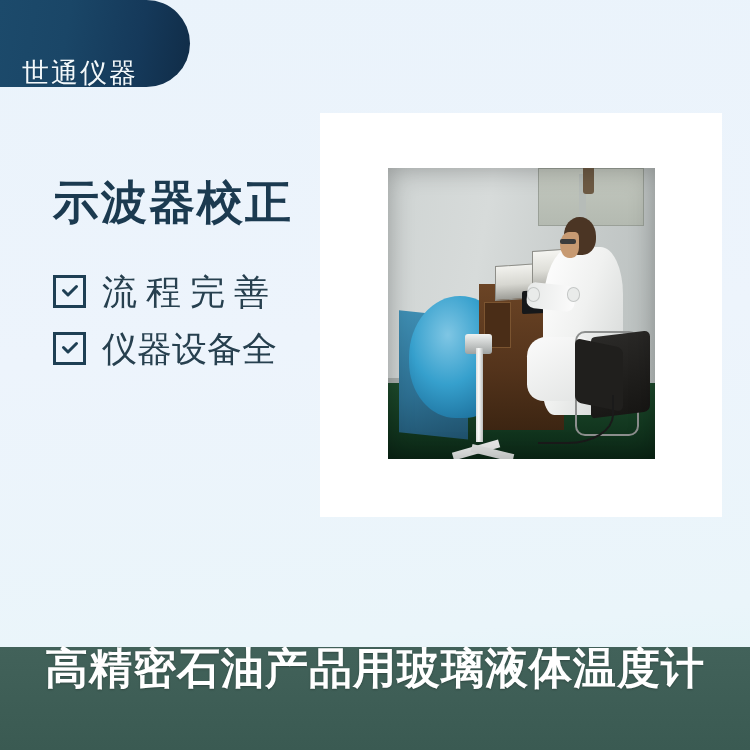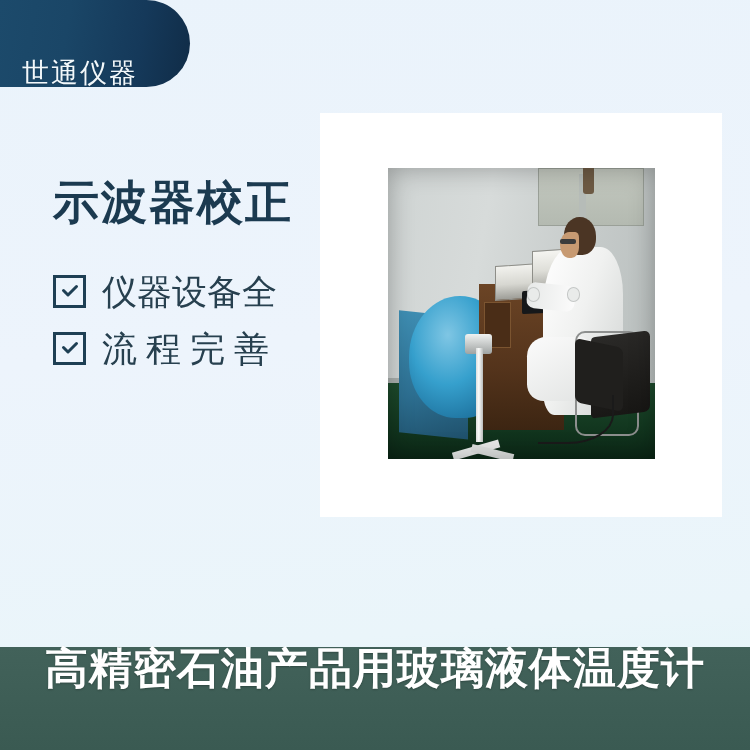--- a/index.html
+++ b/index.html
@@ -312,36 +312,36 @@
 <div class="poster">
 
   <div class="brand-badge">
     <span class="brand-badge-text">世通仪器</span>
   </div>
 
   <div class="copy-block">
     <h1 class="headline">示波器校正</h1>
 
     <ul class="feature-list">
+      <li class="feature-item spaced">
+        <span class="checkbox-icon">
+          <svg width="20" height="20" viewBox="0 0 20 20" aria-hidden="true">
+            <polyline points="3.5,9.5 8,14 16.5,5.5" fill="none" stroke="#1e3f54" stroke-width="3" stroke-linecap="round" stroke-linejoin="round"></polyline>
+          </svg>
+        </span>
+        <span class="feature-label">流程完善</span>
+      </li>
+
       <li class="feature-item">
         <span class="checkbox-icon">
           <svg width="20" height="20" viewBox="0 0 20 20" aria-hidden="true">
             <polyline points="3.5,9.5 8,14 16.5,5.5" fill="none" stroke="#1e3f54" stroke-width="3" stroke-linecap="round" stroke-linejoin="round"></polyline>
           </svg>
         </span>
         <span class="feature-label">仪器设备全</span>
-      </li>
-
-      <li class="feature-item spaced">
-        <span class="checkbox-icon">
-          <svg width="20" height="20" viewBox="0 0 20 20" aria-hidden="true">
-            <polyline points="3.5,9.5 8,14 16.5,5.5" fill="none" stroke="#1e3f54" stroke-width="3" stroke-linecap="round" stroke-linejoin="round"></polyline>
-          </svg>
-        </span>
-        <span class="feature-label">流程完善</span>
       </li>
     </ul>
   </div>
 
   <div class="photo-card">
     <div class="photo-frame">
       <div class="ph">
         <div class="ph-wall"></div>
         <div class="ph-baseboard"></div>
         <div class="ph-upper-cabinet"></div>

